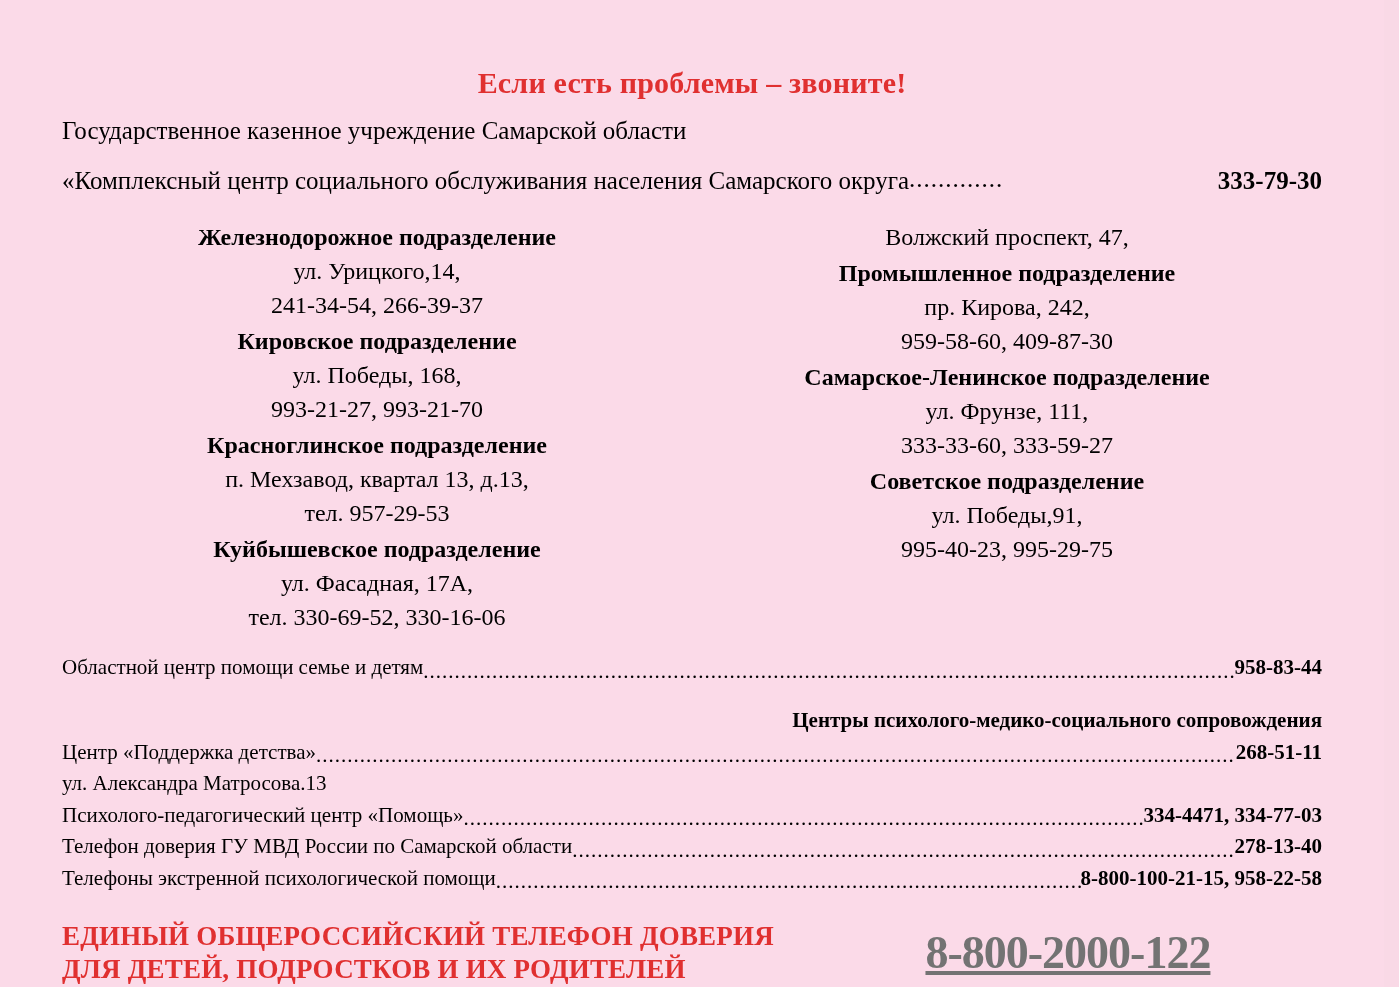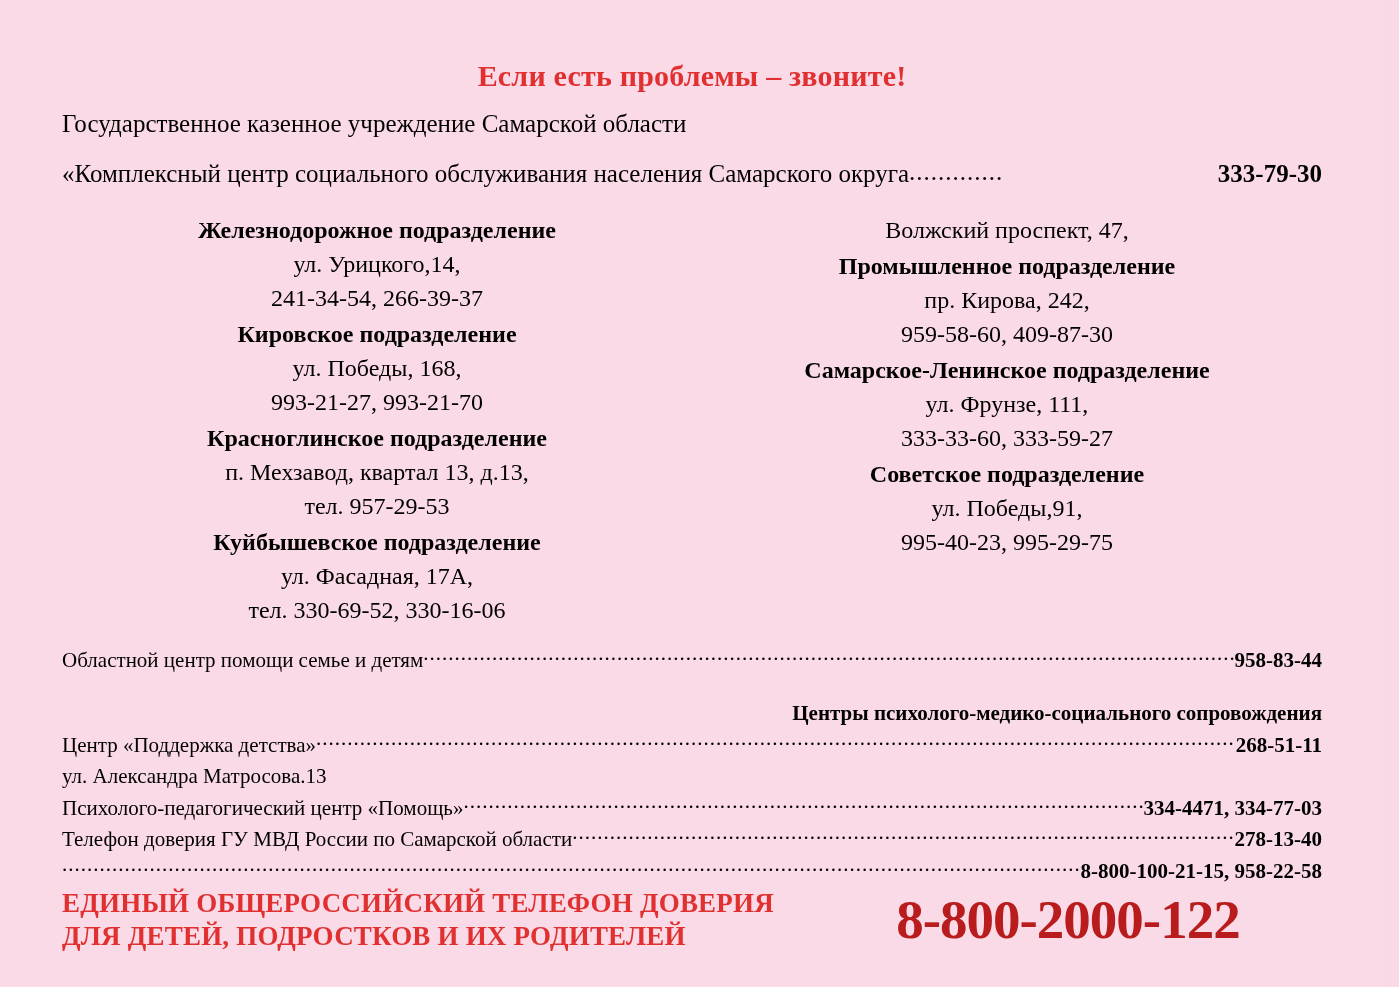--- a/index.html
+++ b/index.html
@@ -13,21 +13,21 @@
     font-family: "Liberation Serif", serif;
     color: #000;
     overflow: hidden;
   }
   .page {
     position: relative;
     width: 1384px;
     height: 987px;
     background: #fbdae8;
     box-sizing: border-box;
-    padding: 9px 62px;
+    padding: 16px 62px;
   }
   .title {
     text-align: center;
     color: #e03030;
     font-weight: bold;
     font-size: 30px;
     padding-top: 50px;
     letter-spacing: 0.2px;
   }
   .org-lines {
@@ -75,21 +75,21 @@
     font-size: 24px;
     line-height: 1.42;
   }
   .branch-phones {
     font-size: 24px;
     line-height: 1.42;
   }
 
   .dotted-row {
     display: flex;
-    align-items: flex-start;
+    align-items: flex-end;
     white-space: nowrap;
     width: 100%;
     font-size: 21px;
     line-height: 1.5;
   }
   .dotted-row .txt { flex: 0 0 auto; }
   .dotted-row .dots { font-size: 21px; }
   .dotted-row .phone-b { font-weight: bold; }
 
   .regional {
@@ -103,38 +103,40 @@
     margin-bottom: 4px;
   }
   .plain-row {
     font-size: 21px;
     line-height: 1.5;
   }
 
   .footer {
     display: flex;
     align-items: center;
+    margin-top: 26px;
   }
   .footer-left {
     color: #e03030;
     font-weight: bold;
     font-size: 27px;
     line-height: 1.2;
     letter-spacing: 0.2px;
     flex: 0 0 auto;
     padding-right: 40px;
   }
   .footer-right {
-    color: #b91c1c;
-    font-weight: bold;
-    font-size: 55px;
+    color: #737373;
+    font-weight: bold;
+    font-size: 46px;
     line-height: 1;
     letter-spacing: -1px;
     flex: 1 1 auto;
     text-align: center;
+    text-decoration: underline;
   }
 </style>
 </head>
 <body>
 
 <div class="page">
 
   <div class="title">Если есть проблемы – звоните!</div>
 
   <div class="org-lines">
@@ -213,20 +215,21 @@
     <span class="phone-b">334-4471, 334-77-03</span>
   </div>
 
   <div class="dotted-row">
     <span class="txt">Телефон доверия ГУ МВД России по Самарской области</span>
     <span class="dots">...................................................................................................................................................................................................</span>
     <span class="phone-b">278-13-40</span>
   </div>
 
   <div class="dotted-row">
+    <span class="txt">Телефоны экстренной психологической помощи</span>
     <span class="dots">...................................................................................................................................................................................................</span>
     <span class="phone-b">8-800-100-21-15, 958-22-58</span>
   </div>
 
   <div class="footer">
     <div class="footer-left">
       <div>ЕДИНЫЙ ОБЩЕРОССИЙСКИЙ ТЕЛЕФОН ДОВЕРИЯ</div>
       <div>ДЛЯ ДЕТЕЙ, ПОДРОСТКОВ И ИХ РОДИТЕЛЕЙ</div>
     </div>
     <div class="footer-right">8-800-2000-122</div>

